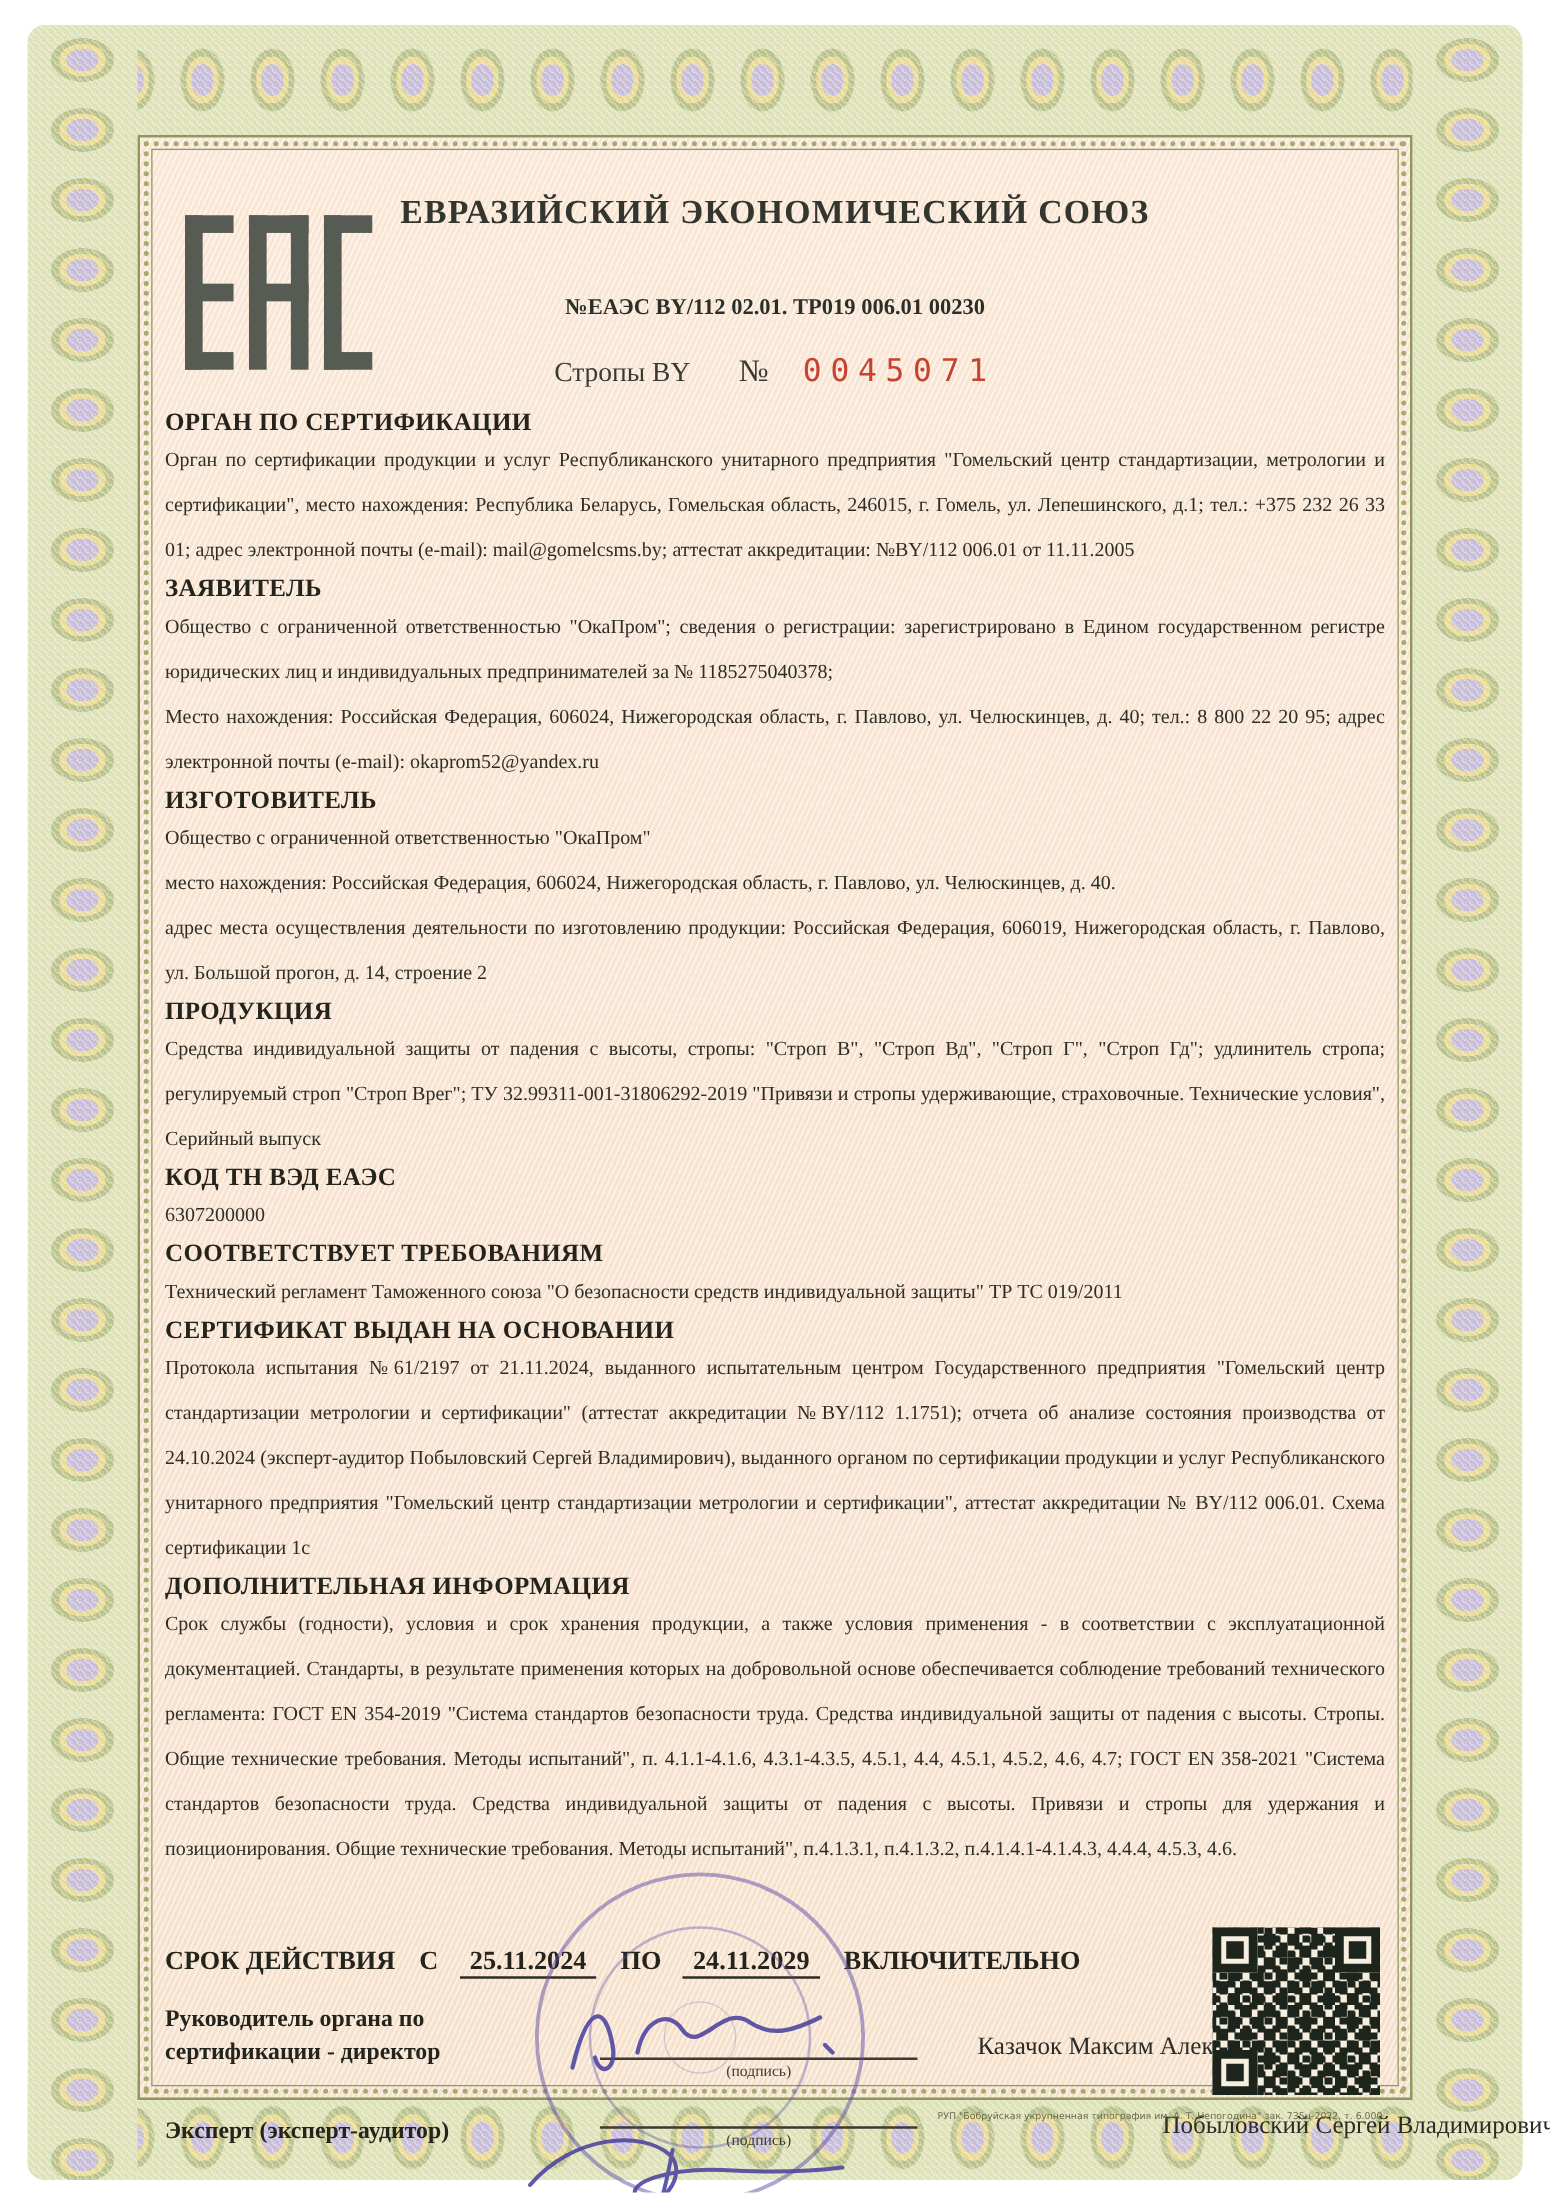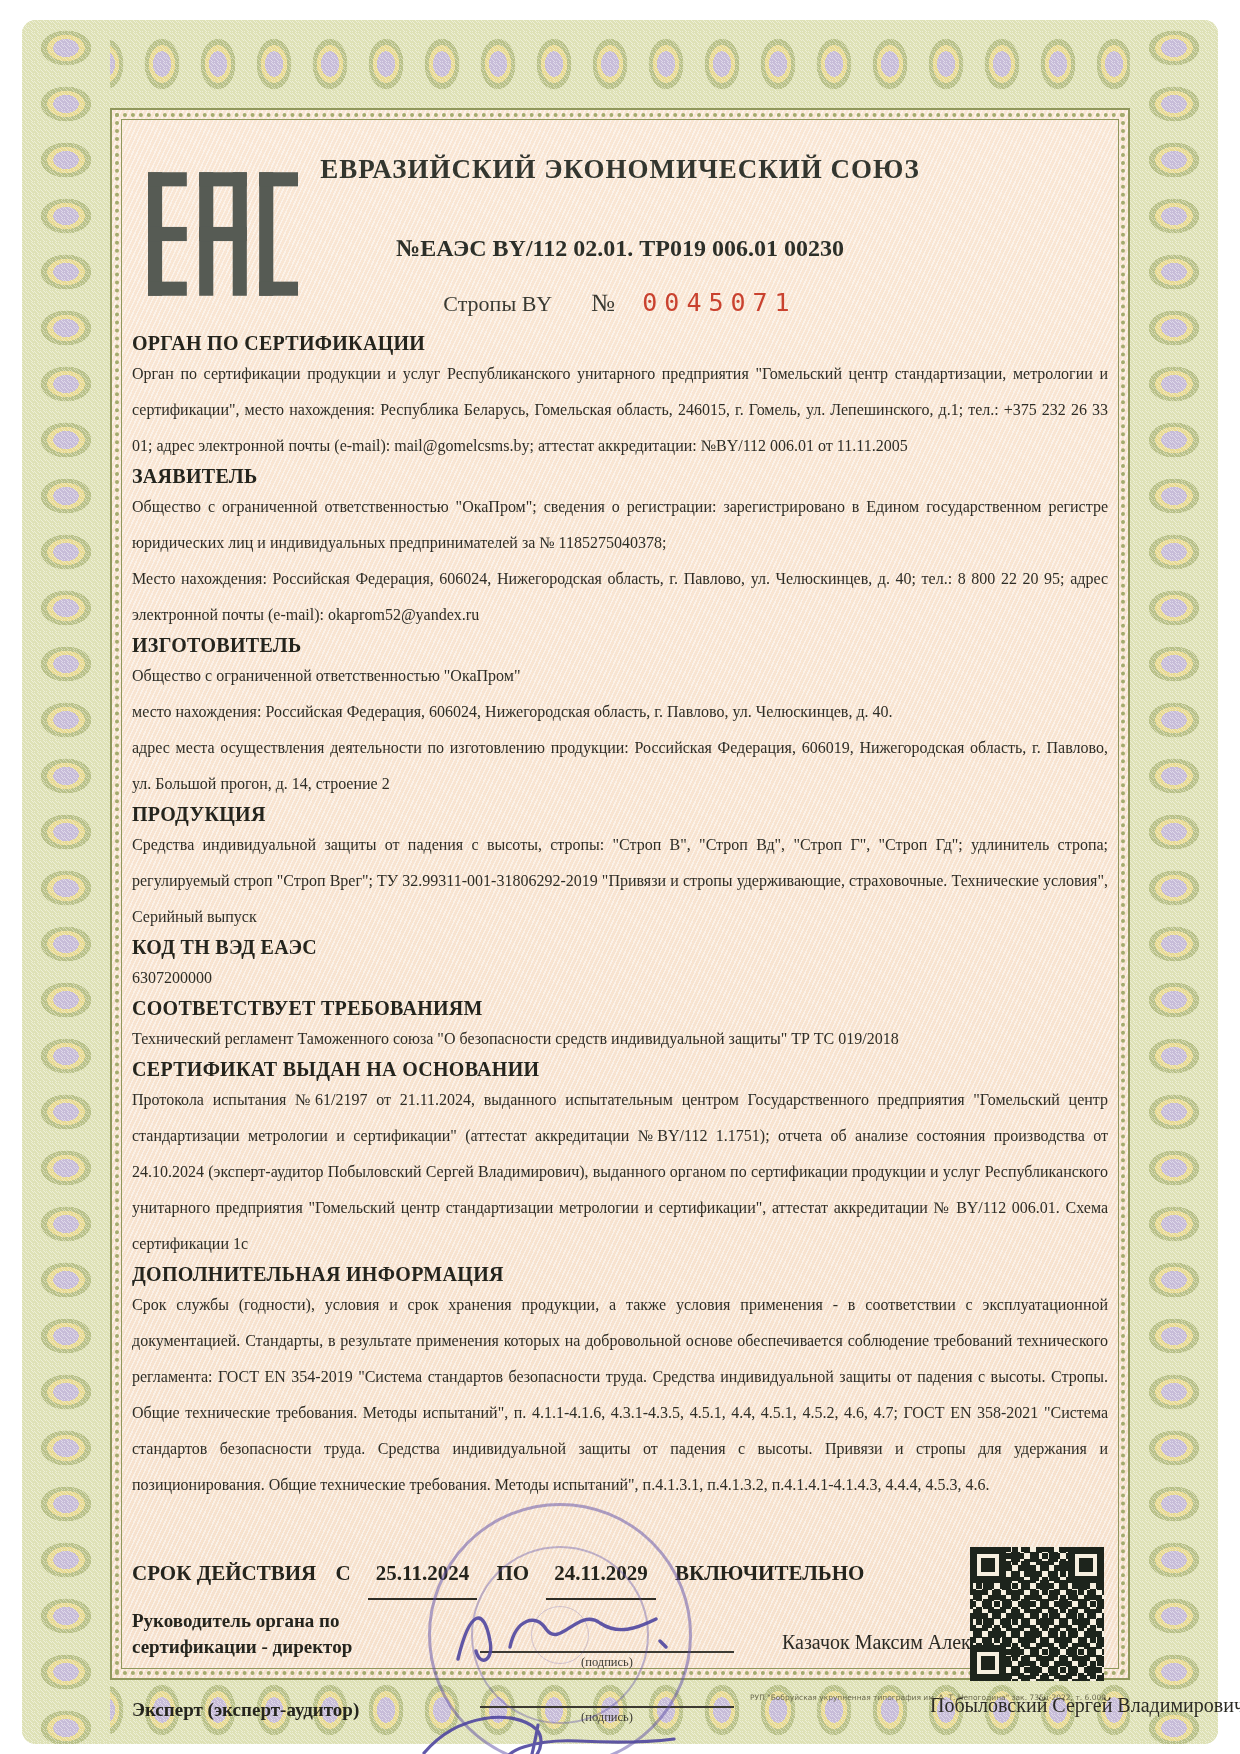--- a/index.html
+++ b/index.html
@@ -40,38 +40,38 @@
   }
   .paper::before{content:"";position:absolute;inset:3px;border:4px dotted #a4ab6e;pointer-events:none;}
   .paper::after{content:"";position:absolute;inset:9px;border:1px solid #8f975c;pointer-events:none;}
   .content{position:absolute;inset:16px 20px;z-index:2;}
 
   
   .hdr{position:relative;text-align:center;}
   .eac-logo{position:absolute;left:16px;top:46px;}
   .t1{margin:0;padding-top:28px;font-size:27px;font-weight:bold;letter-spacing:1px;color:#33362f;}
   .t2{margin:0;padding-top:26px;font-size:26px;font-weight:bold;letter-spacing:2px;color:#33362f;}
-  .cert-no{margin:0;padding-top:50px;font-size:24px;font-weight:bold;color:#2c2f29;}
+  .cert-no{margin:0;padding-top:50px;font-size:18px;font-weight:bold;color:#2c2f29;}
   .series{margin:0;padding-top:26px;font-size:22px;color:#3a3a32;}
   .series .nsign{font-size:25px;margin-left:34px;}
   .series .num{
     color:#c9422f;font-family:"DejaVu Sans Mono",monospace;
     font-size:25px;letter-spacing:7px;margin-left:22px;
   }
 
   
   .secs{margin-top:14px;}
   .sec h3{margin:0;font-size:20px;line-height:25px;font-weight:bold;color:#24241d;letter-spacing:.3px;}
   .sec p{margin:0;font-size:16px;line-height:36px;text-align:justify;color:#2e2d26;}
 
   
   .bottom{position:relative;margin-top:58px;}
   .validity{font-weight:bold;font-size:21px;color:#24241d;white-space:nowrap;}
   .validity .gap{margin-left:14px;}
-  .validity .date{border-bottom:2.5px solid #2e2d26;padding:0 8px 13px 8px;margin-left:12px;font-family:Liberation Serif, serif;}
+  .validity .date{border-bottom:2.5px solid #2e2d26;padding:0 8px 1px 8px;margin-left:12px;font-family:Liberation Serif, serif;}
   .sigrow{display:grid;grid-template-columns:300px 350px 1fr;align-items:end;margin-top:22px;}
   .role{font-weight:bold;font-size:19px;line-height:26px;white-space:pre-line;color:#24241d;padding-bottom:10px;}
   .sigline{text-align:center;padding:0 48px;}
   .sigline .line{border-bottom:2px solid #3c3a33;height:34px;}
   .podpis{font-size:12.5px;color:#3e3c34;margin-top:2px;}
   .name{font-size:20px;color:#2b2a24;padding-bottom:16px;white-space:nowrap;}
   .row2{margin-top:2px;}
   .row2 .name{padding-left:148px;padding-bottom:8px;}
   .row2 .role{padding-bottom:2px;}
 
@@ -159,21 +159,21 @@
       <div class="sec">
         <h3>ПРОДУКЦИЯ</h3>
         <p>Средства индивидуальной защиты от падения с высоты, стропы: "Строп В", "Строп Вд", "Строп Г", "Строп Гд"; удлинитель стропа; регулируемый строп "Строп Врег"; ТУ 32.99311-001-31806292-2019 "Привязи и стропы удерживающие, страховочные. Технические условия", Серийный выпуск</p>
       </div>
       <div class="sec">
         <h3>КОД ТН ВЭД ЕАЭС</h3>
         <p>6307200000</p>
       </div>
       <div class="sec">
         <h3>СООТВЕТСТВУЕТ ТРЕБОВАНИЯМ</h3>
-        <p>Технический регламент Таможенного союза "О безопасности средств индивидуальной защиты" ТР ТС 019/2018</p>
+        <p>Технический регламент Таможенного союза "О безопасности средств индивидуальной защиты" ТР ТС 019/2011</p>
       </div>
       <div class="sec">
         <h3>СЕРТИФИКАТ ВЫДАН НА ОСНОВАНИИ</h3>
         <p>Протокола испытания №61/2197 от 21.11.2024, выданного испытательным центром Государственного предприятия "Гомельский центр стандартизации метрологии и сертификации" (аттестат аккредитации №BY/112 1.1751); отчета об анализе состояния производства от 24.10.2024 (эксперт-аудитор Побыловский Сергей Владимирович), выданного органом по сертификации продукции и услуг Республиканского унитарного предприятия "Гомельский центр стандартизации метрологии и сертификации", аттестат аккредитации № BY/112 006.01. Схема сертификации 1с</p>
       </div>
       <div class="sec">
         <h3>ДОПОЛНИТЕЛЬНАЯ ИНФОРМАЦИЯ</h3>
         <p>Срок службы (годности), условия и срок хранения продукции, а также условия применения - в соответствии с эксплуатационной документацией. Стандарты, в результате применения которых на добровольной основе обеспечивается соблюдение требований технического регламента: ГОСТ EN 354-2019 "Система стандартов безопасности труда. Средства индивидуальной защиты от падения с высоты. Стропы. Общие технические требования. Методы испытаний", п. 4.1.1-4.1.6, 4.3.1-4.3.5, 4.5.1, 4.4, 4.5.1, 4.5.2, 4.6, 4.7; ГОСТ EN 358-2021 "Система стандартов безопасности труда. Средства индивидуальной защиты от падения с высоты. Привязи и стропы для удержания и позиционирования. Общие технические требования. Методы испытаний", п.4.1.3.1, п.4.1.3.2, п.4.1.4.1-4.1.4.3, 4.4.4, 4.5.3, 4.6.</p>
       </div>
     </div>

